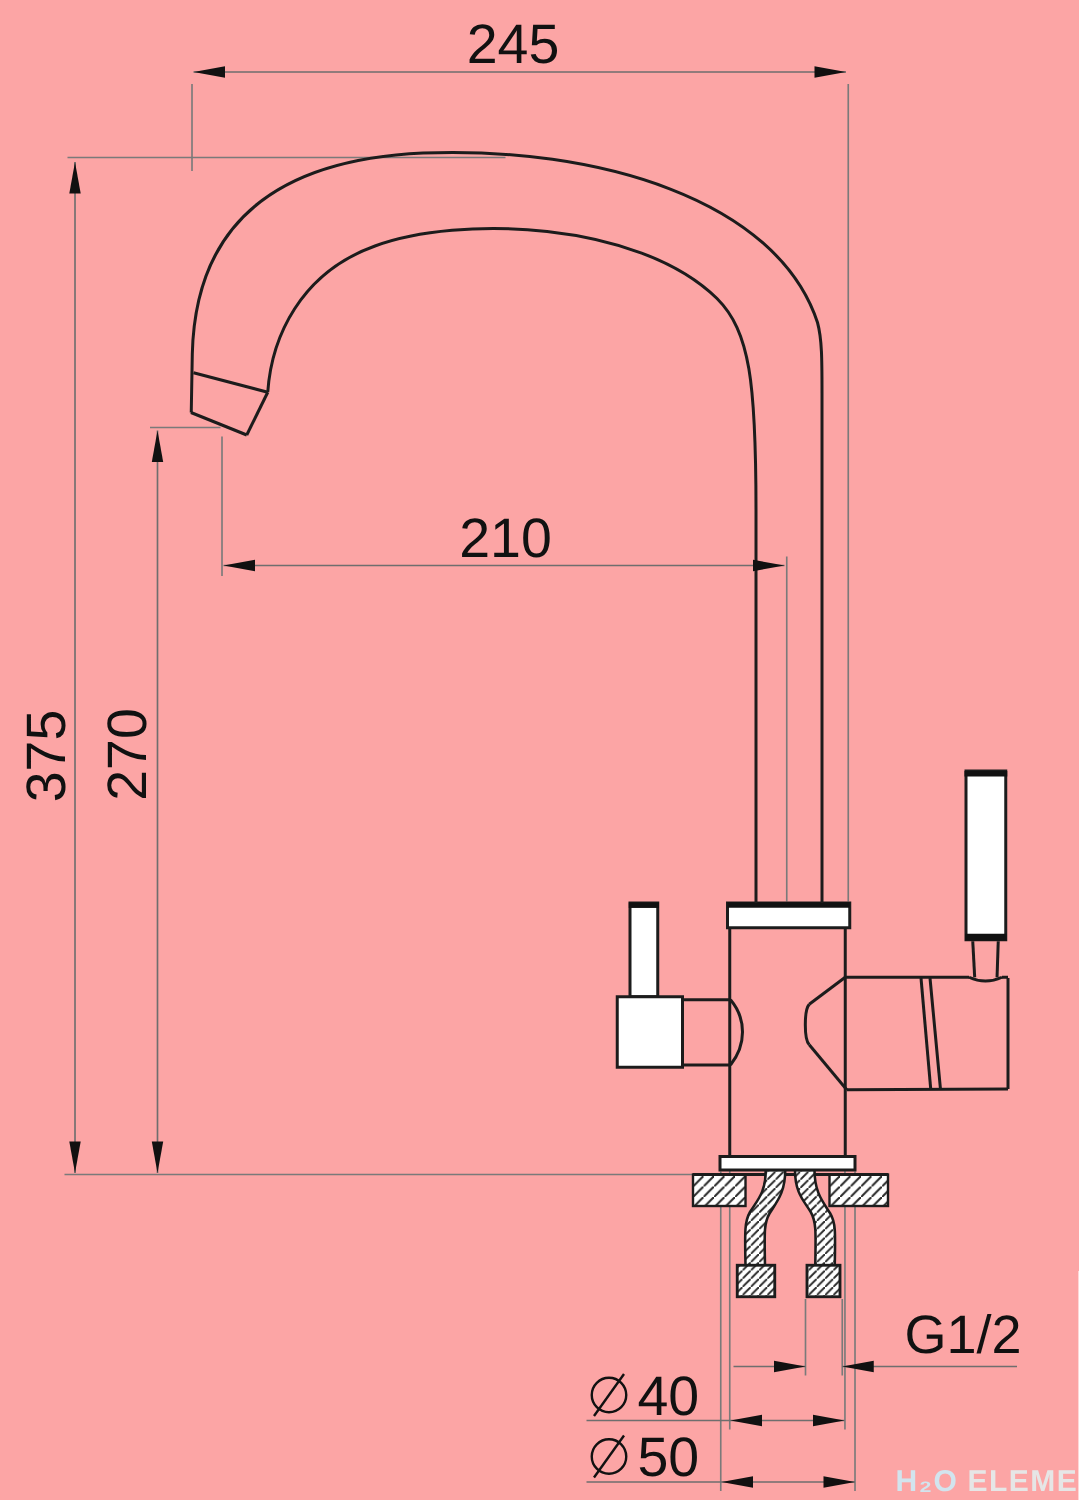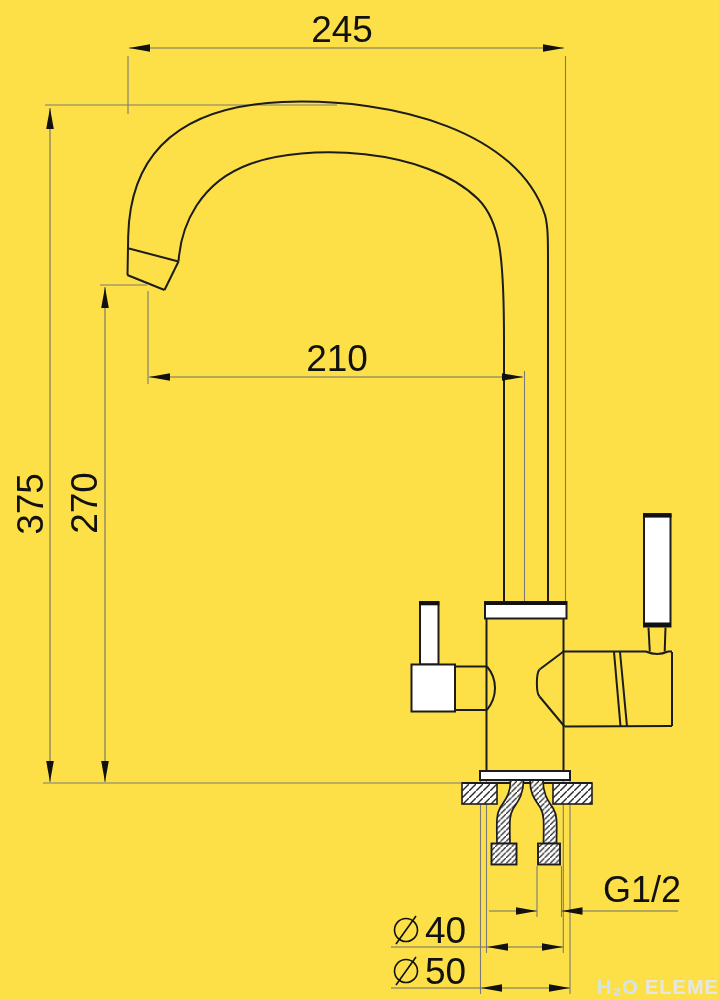--- a/index.html
+++ b/index.html
@@ -1,16 +1,16 @@
 <!DOCTYPE html>
 <html><head>
 <meta charset="utf-8">
 <style>
   html,body{margin:0;padding:0;background:#ffffff;}
-  .page{position:relative;width:719px;height:1000px;background:#fde047;overflow:hidden;
+  .page{position:relative;width:719px;height:1000px;background:#fca5a5;overflow:hidden;
         font-family:"Liberation Sans", sans-serif;text-align:center;}
   svg{display:block;}
   .obj{stroke:#1c1c1c;stroke-width:2;fill:none;}
   .obj-thick{stroke:#111;stroke-width:3.6;fill:none;}
   .dim{stroke:#6e6e6e;stroke-width:1.1;fill:none;}
   .ext{stroke:#7a7a7a;stroke-width:1.1;fill:none;}
   .arr{fill:#111;stroke:none;}
   .dimtext{fill:#111;font-size:37px;font-family:"Liberation Sans",sans-serif;}
   .dimtext-sm{fill:#111;font-size:36px;font-family:"Liberation Sans",sans-serif;}
   .wm{font-family:"Liberation Sans",sans-serif;font-weight:bold;font-size:20px;letter-spacing:1px;}

